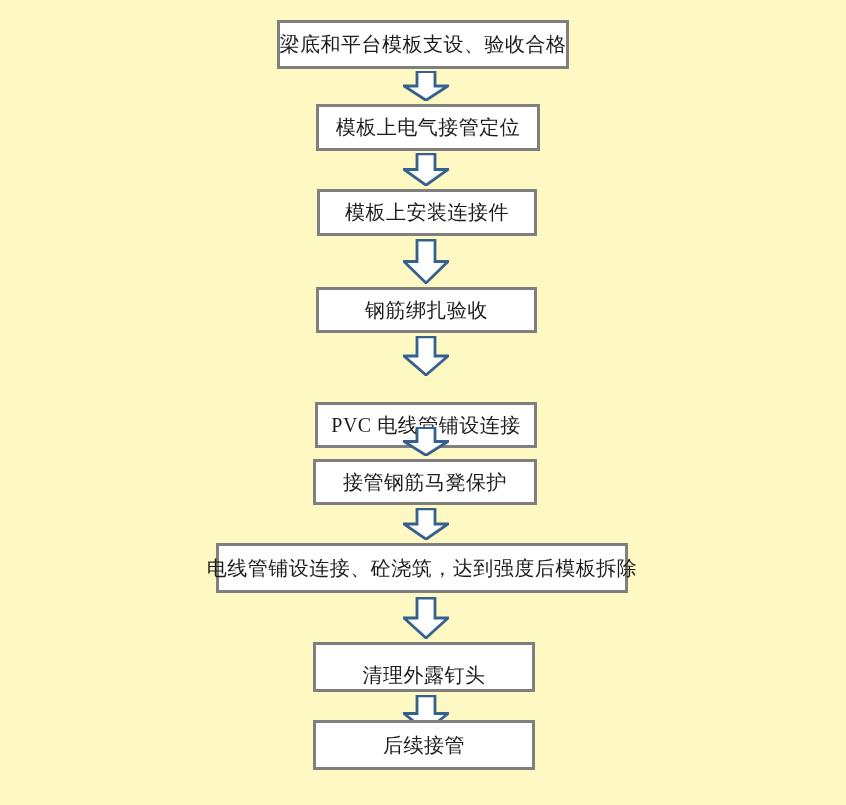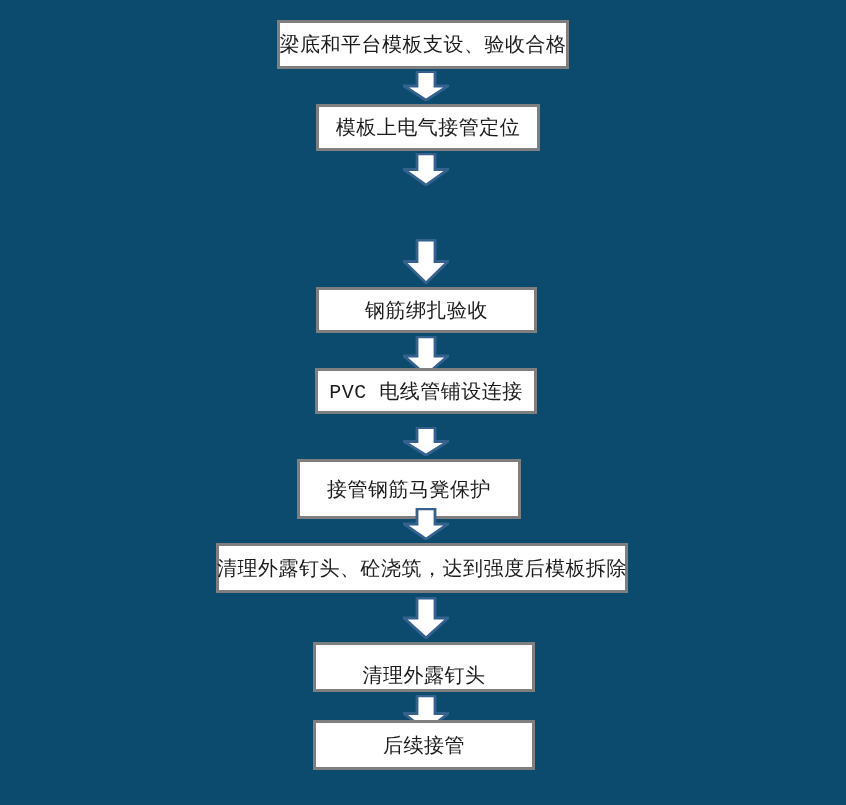--- a/index.html
+++ b/index.html
@@ -1,20 +1,20 @@
 <!DOCTYPE html>
 <html><head>
 <meta charset="utf-8">
 <style>
   html,body{margin:0;padding:0;background:#ffffff;}
   .canvas{
     position:relative;
     width:846px;height:805px;
-    background:#0c4a6e;
-    font-family:Liberation Mono, monospace;
+    background:#fef9c3;
+    font-family:Liberation Serif, serif;
     overflow:hidden;
   }
   .node{
     position:absolute;
     box-sizing:border-box;
     border:3px solid #7f7f7f;
     background:#ffffff;
     display:flex;
     align-items:center;
     justify-content:center;
@@ -28,22 +28,22 @@
     position:absolute;
     width:46px;
     left:403px;
   }
   .arrow svg{display:block;width:100%;height:100%;}
   
   .n1{left:277px;top:20px;width:292px;height:49px;}
   .n2{left:316px;top:104px;width:224px;height:47px;}
   .n3{left:317px;top:189px;width:220px;height:47px;}
   .n4{left:316px;top:287px;width:221px;height:46px;}
-  .n5{left:315px;top:368px;width:222px;height:46px;}
-  .n6{left:297px;top:459px;width:224px;height:60px;}
+  .n5{left:315px;top:402px;width:222px;height:46px;}
+  .n6{left:313px;top:459px;width:224px;height:46px;}
   .n7{left:216px;top:543px;width:412px;height:50px;}
   .n8{left:313px;top:642px;width:222px;height:50px;align-items:flex-end;}
   .n9{left:313px;top:720px;width:222px;height:50px;}
   
   .a1{top:71px;height:30px;}
   .a2{top:153px;height:33px;}
   .a3{top:239px;height:45px;}
   .a4{top:336px;height:40px;}
   .a5{top:427px;height:29px;}
   .a6{top:508px;height:32px;}
@@ -68,20 +68,23 @@
   <div class="node n2">
     <span>模板上电气接管定位</span>
   </div>
 
   <div class="arrow a2">
     <svg viewBox="0 0 46 42" preserveAspectRatio="none" aria-hidden="true">
       <polygon points="14,1 32,1 32,21 45,21 23,41 1,21 14,21" fill="#ffffff" stroke="#35618f" stroke-width="2.8" stroke-linejoin="miter" vector-effect="non-scaling-stroke"></polygon>
     </svg>
   </div>
 
+  <div class="node n3">
+    <span>模板上安装连接件</span>
+  </div>
 
   <div class="arrow a3">
     <svg viewBox="0 0 46 42" preserveAspectRatio="none" aria-hidden="true">
       <polygon points="14,1 32,1 32,21 45,21 23,41 1,21 14,21" fill="#ffffff" stroke="#35618f" stroke-width="2.8" stroke-linejoin="miter" vector-effect="non-scaling-stroke"></polygon>
     </svg>
   </div>
 
   <div class="node n4">
     <span>钢筋绑扎验收</span>
   </div>
@@ -106,21 +109,21 @@
     <span>接管钢筋马凳保护</span>
   </div>
 
   <div class="arrow a6">
     <svg viewBox="0 0 46 42" preserveAspectRatio="none" aria-hidden="true">
       <polygon points="14,1 32,1 32,21 45,21 23,41 1,21 14,21" fill="#ffffff" stroke="#35618f" stroke-width="2.8" stroke-linejoin="miter" vector-effect="non-scaling-stroke"></polygon>
     </svg>
   </div>
 
   <div class="node n7">
-    <span>清理外露钉头、砼浇筑，达到强度后模板拆除</span>
+    <span>电线管铺设连接、砼浇筑，达到强度后模板拆除</span>
   </div>
 
   <div class="arrow a7">
     <svg viewBox="0 0 46 42" preserveAspectRatio="none" aria-hidden="true">
       <polygon points="14,1 32,1 32,21 45,21 23,41 1,21 14,21" fill="#ffffff" stroke="#35618f" stroke-width="2.8" stroke-linejoin="miter" vector-effect="non-scaling-stroke"></polygon>
     </svg>
   </div>
 
   <div class="node n8">
     <span>清理外露钉头</span>

